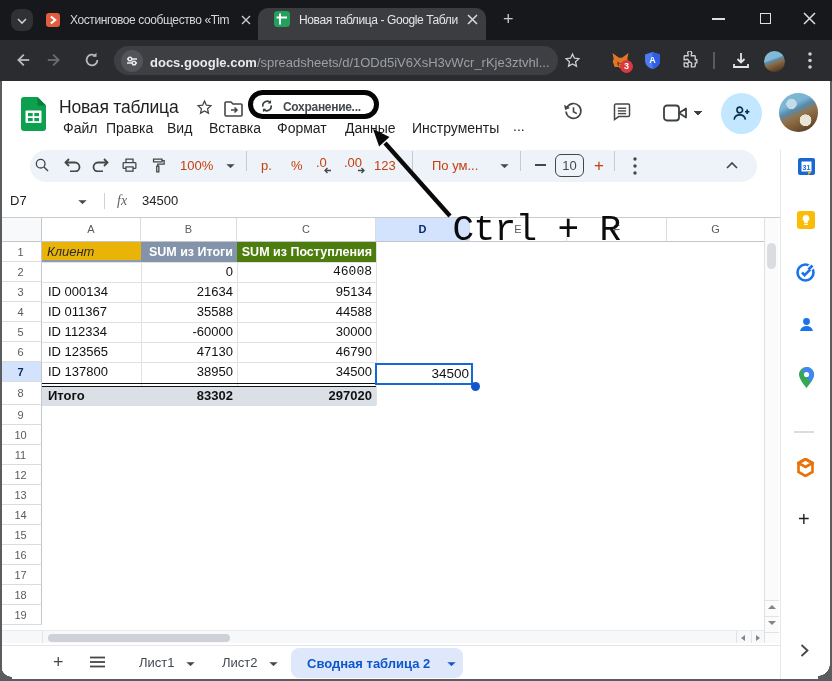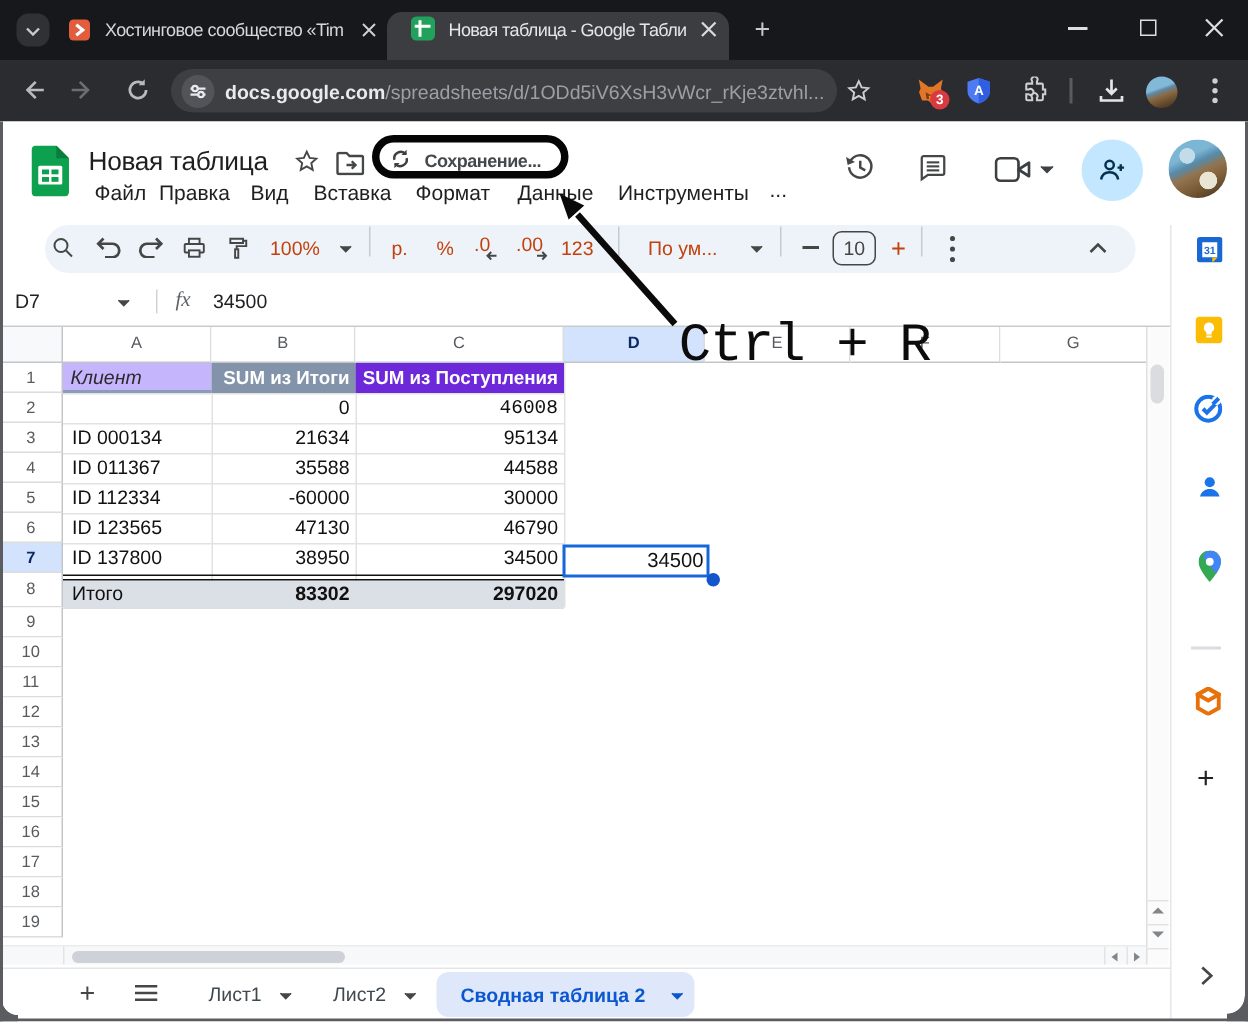--- a/index.html
+++ b/index.html
@@ -291,23 +291,23 @@
 <div class="abs" style="left:237px; top:242px; width:1px; height:163px; background:#e2e2e2;"></div>
 <div class="abs" style="left:376px; top:242px; width:1px; height:163px; background:#e2e2e2;"></div>
 <div class="abs gl-h" style="top:262px;"></div>
 <div class="abs gl-h" style="top:282px;"></div>
 <div class="abs gl-h" style="top:302px;"></div>
 <div class="abs gl-h" style="top:322px;"></div>
 <div class="abs gl-h" style="top:342px;"></div>
 <div class="abs gl-h" style="top:362px;"></div>
 <div class="abs gl-h" style="top:405px;"></div>
 
-<div class="abs cell" style="left:42px; top:242px; width:99px; background:#c4b5fd; border-bottom:2px solid #8b9cb8; font-style:italic; padding-left:5px; color:#2b2b2b;">Клиент</div>
+<div class="abs cell" style="left:42px; top:242px; width:99px; background:#eab308; border-bottom:2px solid #8b9cb8; font-style:italic; padding-left:5px; color:#2b2b2b;">Клиент</div>
 <div class="abs cell" style="left:141px; top:242px; width:96px; background:#8293aa; color:#fff; font-weight:bold; font-size:12.5px; text-align:right; padding-right:4px;">SUM из Итоги</div>
-<div class="abs cell" style="left:237px; top:242px; width:139px; background:#6d28d9; color:#fff; font-weight:bold; font-size:12.5px; text-align:right; padding-right:4px;">SUM из Поступления</div>
+<div class="abs cell" style="left:237px; top:242px; width:139px; background:#4d7c0f; color:#fff; font-weight:bold; font-size:12.5px; text-align:right; padding-right:4px;">SUM из Поступления</div>
 <div class="abs cell" style="left:141px; top:262px; width:92px; text-align:right;">0</div>
 <div class="abs cell" style="left:237px; top:262px; width:135px; text-align:right;font-family:Liberation Mono, monospace;">46008</div>
 <div class="abs cell" style="left:48px; top:282px;">ID 000134</div>
 <div class="abs cell" style="left:141px; top:282px; width:92px; text-align:right;">21634</div>
 <div class="abs cell" style="left:237px; top:282px; width:135px; text-align:right;">95134</div>
 <div class="abs cell" style="left:48px; top:302px;">ID 011367</div>
 <div class="abs cell" style="left:141px; top:302px; width:92px; text-align:right;">35588</div>
 <div class="abs cell" style="left:237px; top:302px; width:135px; text-align:right;">44588</div>
 <div class="abs cell" style="left:48px; top:322px;">ID 112334</div>
 <div class="abs cell" style="left:141px; top:322px; width:92px; text-align:right;">-60000</div>
@@ -315,21 +315,21 @@
 <div class="abs cell" style="left:48px; top:342px;">ID 123565</div>
 <div class="abs cell" style="left:141px; top:342px; width:92px; text-align:right;">47130</div>
 <div class="abs cell" style="left:237px; top:342px; width:135px; text-align:right;">46790</div>
 <div class="abs cell" style="left:48px; top:362px;">ID 137800</div>
 <div class="abs cell" style="left:141px; top:362px; width:92px; text-align:right;">38950</div>
 <div class="abs cell" style="left:237px; top:362px; width:135px; text-align:right;">34500</div>
 
 <div class="abs" style="left:42px; top:387px; width:334px; height:18.5px; background:#dbdfe6;"></div>
 <div class="abs" style="left:42px; top:383px; width:334px; height:1.3px; background:#111;"></div>
 <div class="abs" style="left:42px; top:385.7px; width:334px; height:1.3px; background:#111;"></div>
-<div class="abs cell" style="left:48px; top:386px; font-weight:normal;">Итого</div>
+<div class="abs cell" style="left:48px; top:386px; font-weight:bold;">Итого</div>
 <div class="abs cell" style="left:141px; top:386px; width:92px; text-align:right; font-weight:bold;">83302</div>
 <div class="abs cell" style="left:237px; top:386px; width:135px; text-align:right; font-weight:bold;">297020</div>
 
 <div class="abs" style="left:375px; top:363px; width:98px; height:22px; border:2.2px solid #1667d9;"></div>
 <div class="abs cell" style="left:377px; top:363.5px; width:92px; text-align:right; font-size:13.5px;">34500</div>
 <div class="abs" style="left:470.5px; top:382px; width:9px; height:9px; border-radius:50%; background:#1356cb;"></div>
 
 <div class="abs" style="left:764px; top:218px; width:15px; height:425px; background:#fbfbfb; border-left:1px solid #e0e0e0;"></div>
 <div class="abs" style="left:767px; top:243px; width:9px; height:26px; background:#dadce0; border-radius:5px;"></div>
 <svg class="abs" style="left:767px; top:603px;" width="10" height="8" viewBox="0 0 10 8">

